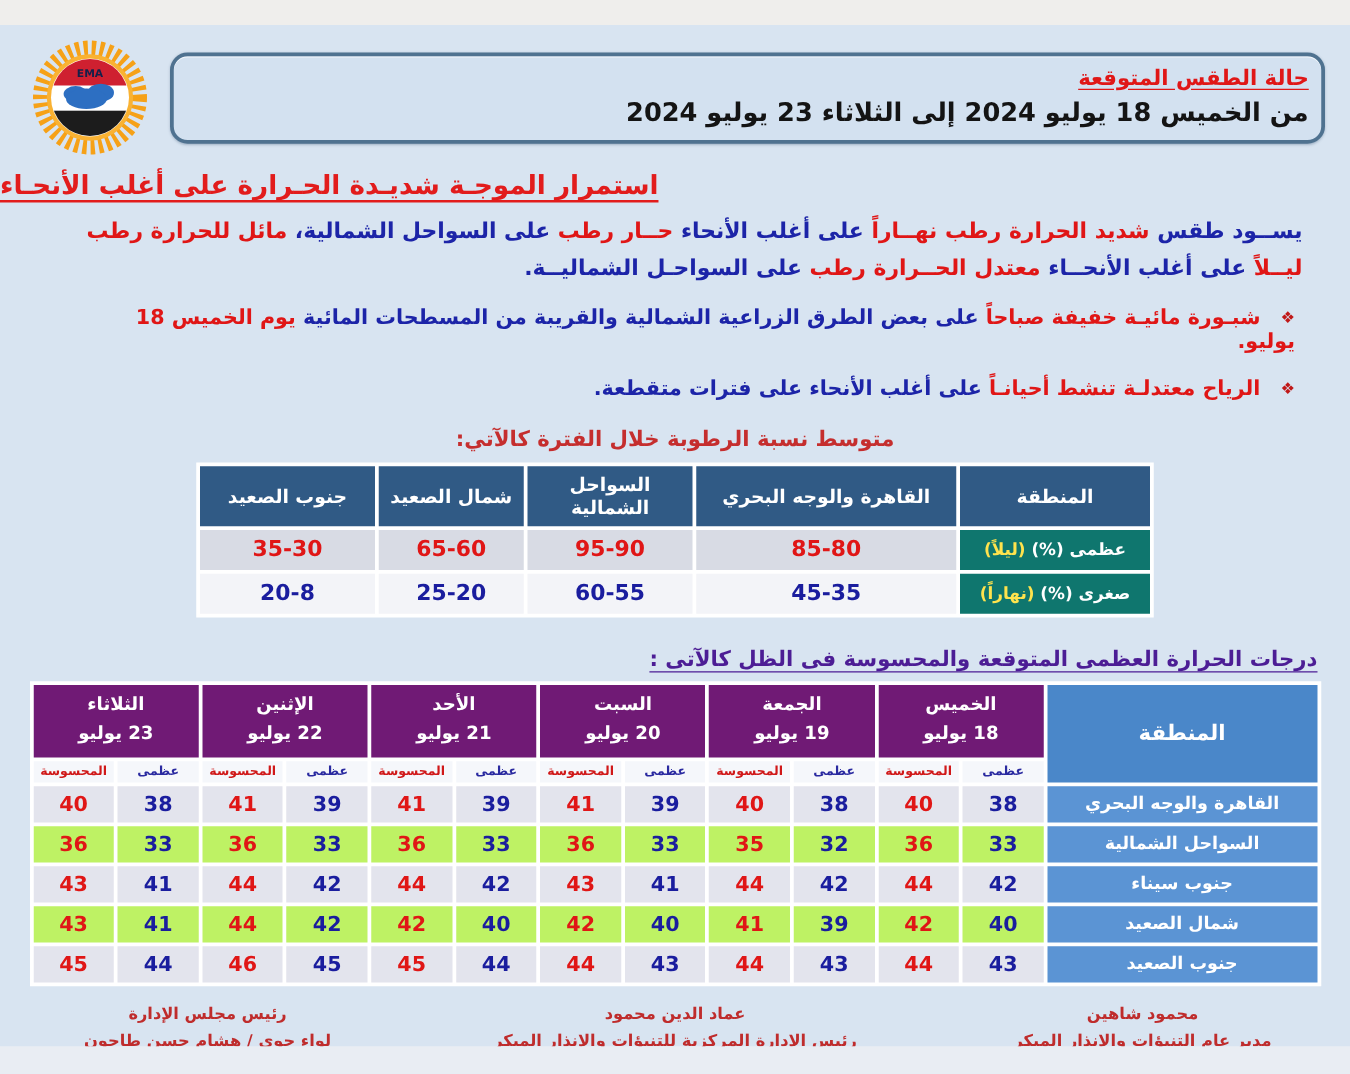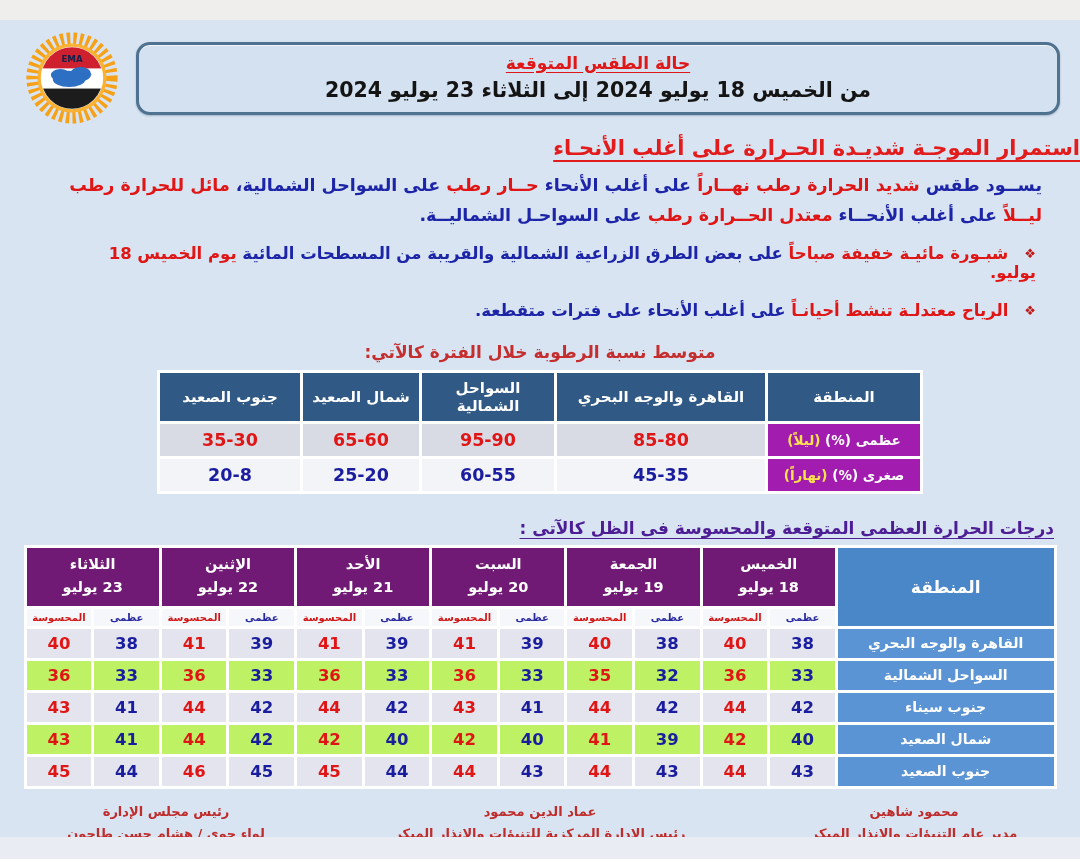--- a/index.html
+++ b/index.html
@@ -7,46 +7,46 @@
   body { font-family:"DejaVu Sans", sans-serif; overflow:hidden; }
 
   .doc { position:relative; width:1080px; height:859px; background:#d8e4f1; direction:rtl; }
   .top-strip { height:20px; background:#efeeec; }
   .bottom-strip { position:absolute; left:0; bottom:0; width:100%; height:22px; background:#e9edf3; }
 
   
   .header { display:flex; align-items:center; gap:16px; padding:10px 20px 0 24px; }
   .org-block { width:236px; text-align:center; font-weight:bold; font-size:13.5px; color:#1c3050; line-height:1.55; }
   .title-box { flex:1; border:3px solid #4f7290; border-radius:14px; background:#d3e1f0;
-               text-align:center; padding:8px 10px 10px; box-shadow:0 1px 2px rgba(60,90,120,.35), inset 0 1px 0 rgba(255,255,255,.7); }
+               text-align:right; padding:8px 10px 10px; box-shadow:0 1px 2px rgba(60,90,120,.35), inset 0 1px 0 rgba(255,255,255,.7); }
   .title-main { color:#e01717; font-size:17px; font-weight:bold; text-decoration:underline; text-underline-offset:3px; }
   .title-sub { color:#141414; font-size:20.5px; font-weight:bold; margin-top:5px; }
   .logo { width:96px; height:96px; flex:0 0 auto; }
 
   
-  .headline { text-align:right; margin-top:10px; font-size:21px; font-weight:bold; color:#e21c1c;
+  .headline { text-align:left; margin-top:10px; font-size:21px; font-weight:bold; color:#e21c1c;
               text-decoration:underline; text-underline-offset:5px; }
   .summary { margin:10px 38px 0 58px; text-align:right; font-size:17.5px; font-weight:bold; line-height:1.72; }
   .seg-blue { color:#1c24a8; }
   .seg-red  { color:#e01616; }
 
   .bullets { margin:14px 44px 0 58px; }
   .bullet { margin-bottom:19px; font-size:16.5px; font-weight:bold; }
   .bullet .marker { color:#c01818; font-size:13px; margin-left:16px; vertical-align:1px; }
 
   
   .hum-title { text-align:center; margin-top:22px; color:#c52e2e; font-size:17px; font-weight:bold; }
   table { border-collapse:separate; border-spacing:3px; background:#ffffff; table-layout:fixed; }
   .hum-table { margin:8px auto 0; }
   .hum-table th, .hum-table td { text-align:center; vertical-align:middle; }
   .hum-table th.head { background:#305a85; color:#ffffff; font-size:15px; font-weight:bold; padding:6px 4px; }
   .hum-table th.c-region { width:152px; }
   .hum-table th.c0 { width:208px; } .hum-table th.c1 { width:132px; }
   .hum-table th.c2 { width:116px; } .hum-table th.c3 { width:140px; }
-  .hum-table th.rowlabel { background:#a21caf; color:#ffffff; font-size:13.5px; font-weight:bold; padding:6px 6px; }
+  .hum-table th.rowlabel { background:#0f766e; color:#ffffff; font-size:13.5px; font-weight:bold; padding:6px 6px; }
   .hum-table .accent { color:#ffe34d; }
   .hum-table td { font-size:17.5px; font-weight:bold; padding:6px 4px; direction:ltr; }
   .hum-table tr.r0 td { background:#d8dbe4; color:#e01616; }
   .hum-table tr.r1 td { background:#f3f4f8; color:#1a1d9e; }
 
   
   .temp-title { text-align:right; margin:24px 26px 0 0; color:#4c1d95; font-size:17px; font-weight:bold;
                 text-decoration:underline; text-underline-offset:4px; }
   .temp-table { margin:7px auto 0; width:1033px; }
   .temp-table th, .temp-table td { text-align:center; vertical-align:middle; }

